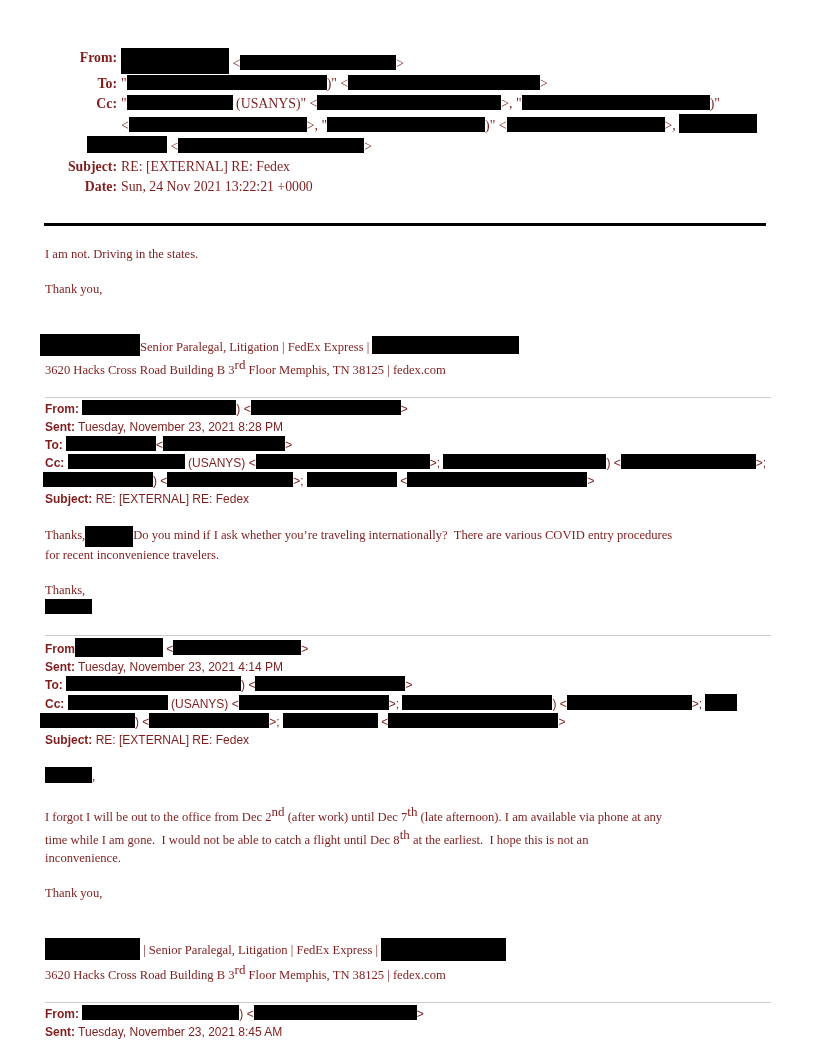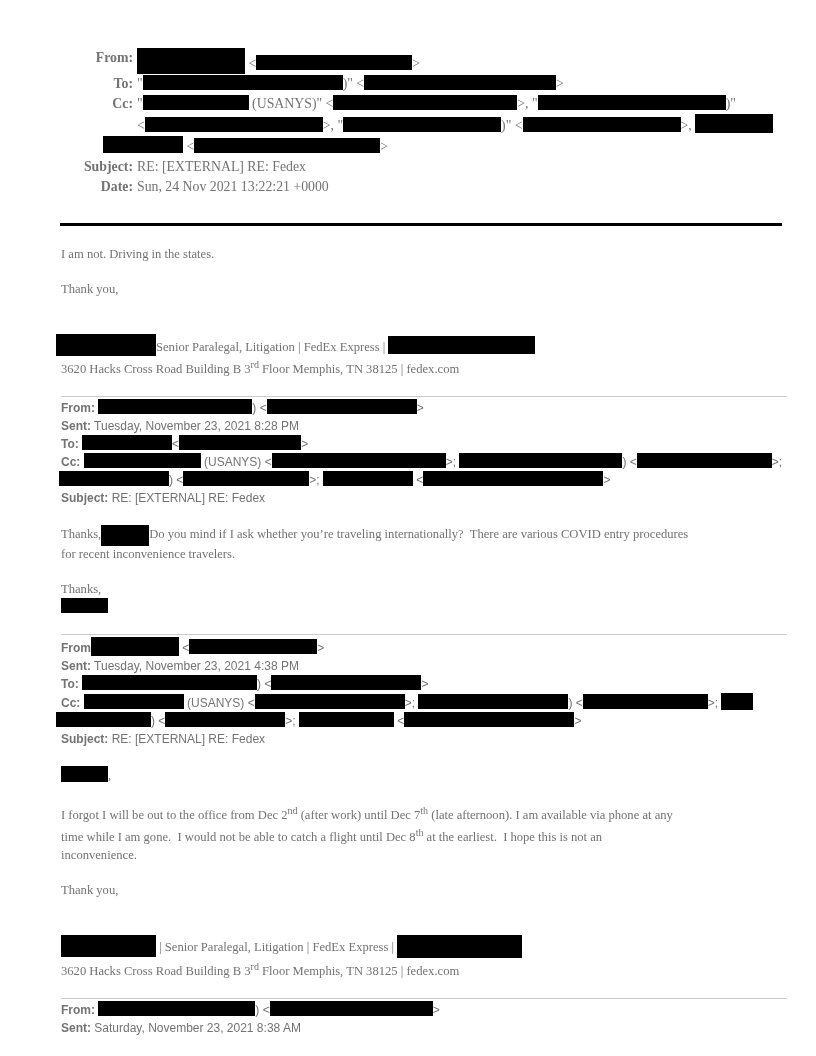--- a/index.html
+++ b/index.html
@@ -1,35 +1,35 @@
 <!DOCTYPE html>
 <html style="--redact-color: #000000;"><head>
 <meta charset="utf-8">
 <style>
   html,body{margin:0;padding:0;background:#ffffff;}
   .page{
-    width:816px;height:1056px;background:#fff;color:#737373;
-    box-sizing:border-box;padding:48px 44px 0 61px;overflow:hidden;
+    width:816px;height:1056px;background:#fff;color:#7f1d1d;
+    box-sizing:border-box;padding:48px 44px 0 45px;overflow:hidden;
     font-family:"Liberation Sans",sans-serif;
   }
   
   .top-header{font-family:"Liberation Serif",serif;font-size:13.8px;}
   .th-row{display:flex;align-items:flex-start;}
   .th-label{flex:0 0 72px;width:72px;text-align:right;font-weight:700;line-height:20px;white-space:pre;}
   .th-value{padding-left:4px;min-width:0;}
   .th-line{line-height:20px;min-height:20px;white-space:pre;}
   
   .hr-thick{height:0;border-top:3px solid #000;width:722px;margin:26px 0 20px -1px;}
   .hr-thin{height:0;border-top:1px solid #cbcbcb;width:726px;margin:0 0 2px 0;}
   
   .para{font-size:12.6px;line-height:17.5px;min-height:17.5px;white-space:pre-wrap;font-family:Liberation Serif, serif;}
   .hline{font-size:12px;line-height:18px;min-height:18px;white-space:pre;}
   .blank{height:17.5px;}
   .bold{font-weight:700;}
-  sup{font-size:10px;vertical-align:super;}
+  sup{font-size:13px;vertical-align:super;}
   .redact{display:inline-block;background:var(--redact-color,#000);}
 </style>
 </head>
 <body>
 
 <div class="page">
   <div class="top-header" id="top-header">
       <div class="th-row">
         <div class="th-label">From:</div>
         <div class="th-value">
@@ -81,33 +81,33 @@
       <div class="hline"><span class="redact" style="width: 110px; height: 15px; vertical-align: -2px; margin-left: -2px;"></span><span>) &lt;</span><span class="redact" style="width: 126px; height: 15px; vertical-align: -2px;"></span><span>&gt;; </span><span class="redact" style="width: 90px; height: 15px; vertical-align: -2px;"></span><span> &lt;</span><span class="redact" style="width: 180px; height: 15px; vertical-align: -2px;"></span><span>&gt;</span></div>
       <div class="hline"><span class="bold">Subject:</span><span> RE: [EXTERNAL] RE: Fedex</span></div>
       <div class="blank"></div>
       <div class="para"><span>Thanks,</span><span class="redact" style="width: 48px; height: 21px; vertical-align: -8px;"></span><span>Do you mind if I ask whether you’re traveling internationally?  There are various COVID entry procedures</span><br><span>for recent inconvenience travelers.</span></div>
       <div class="blank"></div>
       <div class="para"><span>Thanks,</span></div>
       <div class="para"><span class="redact" style="width: 47px; height: 15px; vertical-align: -2px;"></span></div>
       <div class="blank"></div>
       <div class="hr-thin"></div>
       <div class="hline"><span class="bold">From</span><span class="redact" style="width: 88px; height: 19px; vertical-align: -4px;"></span><span> &lt;</span><span class="redact" style="width: 128px; height: 15px; vertical-align: -2px;"></span><span>&gt;</span></div>
-      <div class="hline"><span class="bold">Sent:</span><span> Tuesday, November 23, 2021 4:38 PM</span></div>
+      <div class="hline"><span class="bold">Sent:</span><span> Tuesday, November 23, 2021 4:14 PM</span></div>
       <div class="hline"><span class="bold">To:</span><span> </span><span class="redact" style="width: 175px; height: 15px; vertical-align: -2px;"></span><span>) &lt;</span><span class="redact" style="width: 150px; height: 15px; vertical-align: -2px;"></span><span>&gt;</span></div>
       <div class="hline"><span class="bold">Cc:</span><span> </span><span class="redact" style="width: 100px; height: 15px; vertical-align: -2px;"></span><span> (USANYS) &lt;</span><span class="redact" style="width: 150px; height: 15px; vertical-align: -2px;"></span><span>&gt;; </span><span class="redact" style="width: 150px; height: 15px; vertical-align: -2px;"></span><span>) &lt;</span><span class="redact" style="width: 125px; height: 15px; vertical-align: -2px;"></span><span>&gt;; </span><span class="redact" style="width: 32px; height: 17px; vertical-align: -3px;"></span></div>
       <div class="hline"><span class="redact" style="width: 95px; height: 15px; vertical-align: -2px; margin-left: -5px;"></span><span>) &lt;</span><span class="redact" style="width: 120px; height: 15px; vertical-align: -2px;"></span><span>&gt;; </span><span class="redact" style="width: 95px; height: 15px; vertical-align: -2px;"></span><span> &lt;</span><span class="redact" style="width: 170px; height: 15px; vertical-align: -2px;"></span><span>&gt;</span></div>
       <div class="hline"><span class="bold">Subject:</span><span> RE: [EXTERNAL] RE: Fedex</span></div>
       <div class="blank"></div>
       <div class="para"><span class="redact" style="width: 47px; height: 16px; vertical-align: -3px;"></span><span>,</span></div>
       <div class="blank"></div>
       <div class="para"><span>I forgot I will be out to the office from Dec 2</span><sup>nd</sup><span> (after work) until Dec 7</span><sup>th</sup><span> (late afternoon). I am available via phone at any</span><br><span>time while I am gone.  I would not be able to catch a flight until Dec 8</span><sup>th</sup><span> at the earliest.  I hope this is not an</span><br><span>inconvenience.</span></div>
       <div class="blank"></div>
       <div class="para"><span>Thank you,</span></div>
       <div class="blank"></div>
       <div class="blank"></div>
       <div class="para"><span class="redact" style="width: 95px; height: 22px; vertical-align: -6px;"></span><span> | Senior Paralegal, Litigation | FedEx Express | </span><span class="redact" style="width: 125px; height: 23px; vertical-align: -7px;"></span></div>
       <div class="para"><span>3620 Hacks Cross Road Building B 3</span><sup>rd</sup><span> Floor Memphis, TN 38125 | fedex.com</span></div>
       <div class="blank"></div>
       <div class="hr-thin"></div>
       <div class="hline"><span class="bold">From:</span><span> </span><span class="redact" style="width: 157px; height: 15px; vertical-align: -2px;"></span><span>) &lt;</span><span class="redact" style="width: 163px; height: 15px; vertical-align: -2px;"></span><span>&gt;</span></div>
-      <div class="hline"><span class="bold">Sent:</span><span> Saturday, November 23, 2021 8:38 AM</span></div>
+      <div class="hline"><span class="bold">Sent:</span><span> Tuesday, November 23, 2021 8:45 AM</span></div>
     </div>
 </div>
 
 </body></html>

